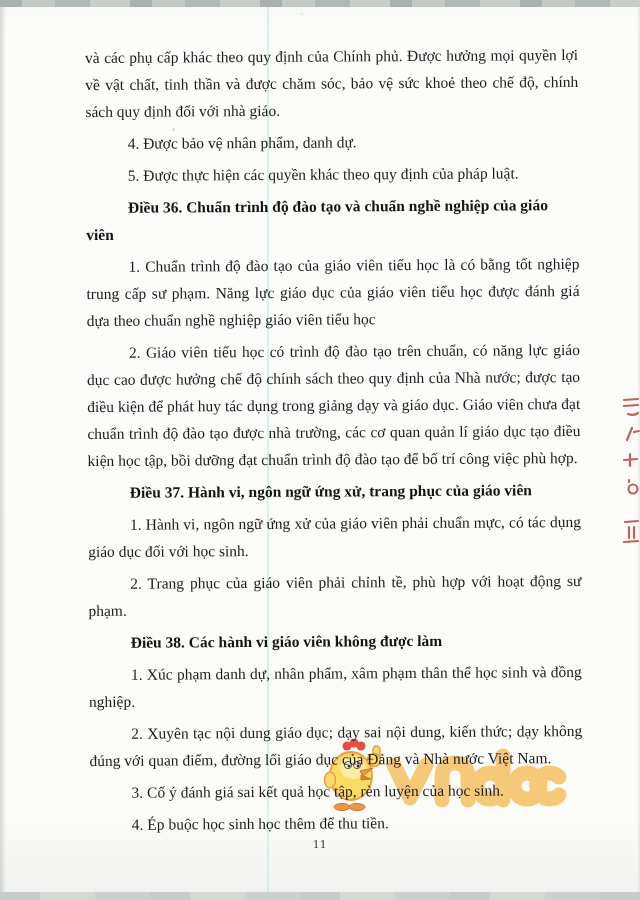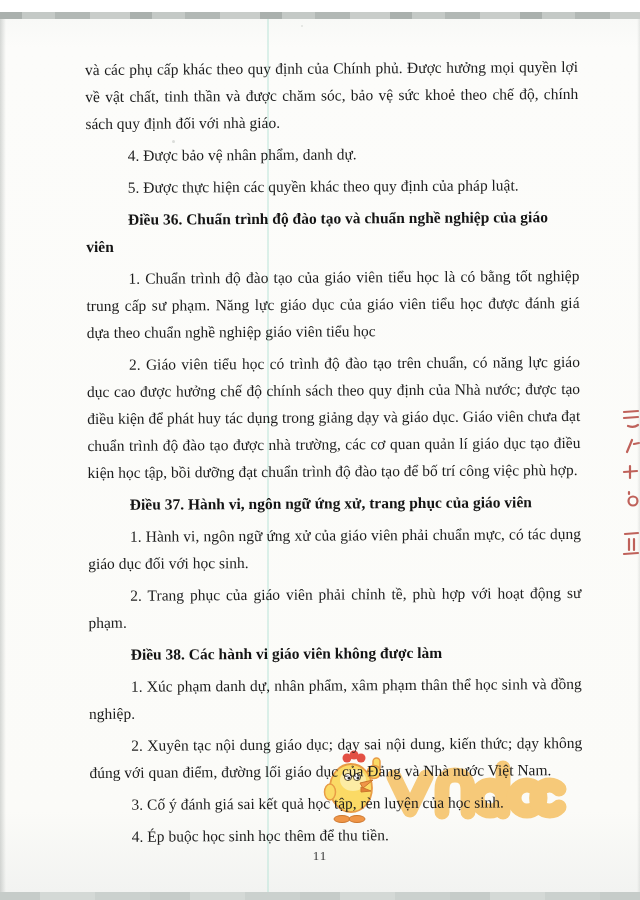--- a/index.html
+++ b/index.html
@@ -4,21 +4,20 @@
 <style>
   html,body{margin:0;padding:0;}
   body{
     width:640px;height:900px;overflow:hidden;position:relative;
     background:#ffffff;
     font-family:"Liberation Serif","DejaVu Serif",serif;
   }
   .page{
     position:absolute;inset:0;
     background:linear-gradient(180deg,#f7f8f6 0%,#fcfcfa 4%,#fbfbf8 90%,#f2f3f1 99%);
-    margin-top:12px;
   }
   .band-top{
     position:absolute;top:0;left:0;right:0;height:7px;z-index:5;
     background:repeating-linear-gradient(90deg,#aab0ad 0 22px,#c4c9c6 22px 55px,#b2b8b5 55px 90px,#c9cdca 90px 130px);
   }
   .band-bottom{
     position:absolute;bottom:0;left:0;right:0;height:8px;z-index:5;
     background:repeating-linear-gradient(90deg,#c6ccc9 0 40px,#d4d9d6 40px 95px,#cbd1ce 95px 150px);
   }
   .edge-left{

